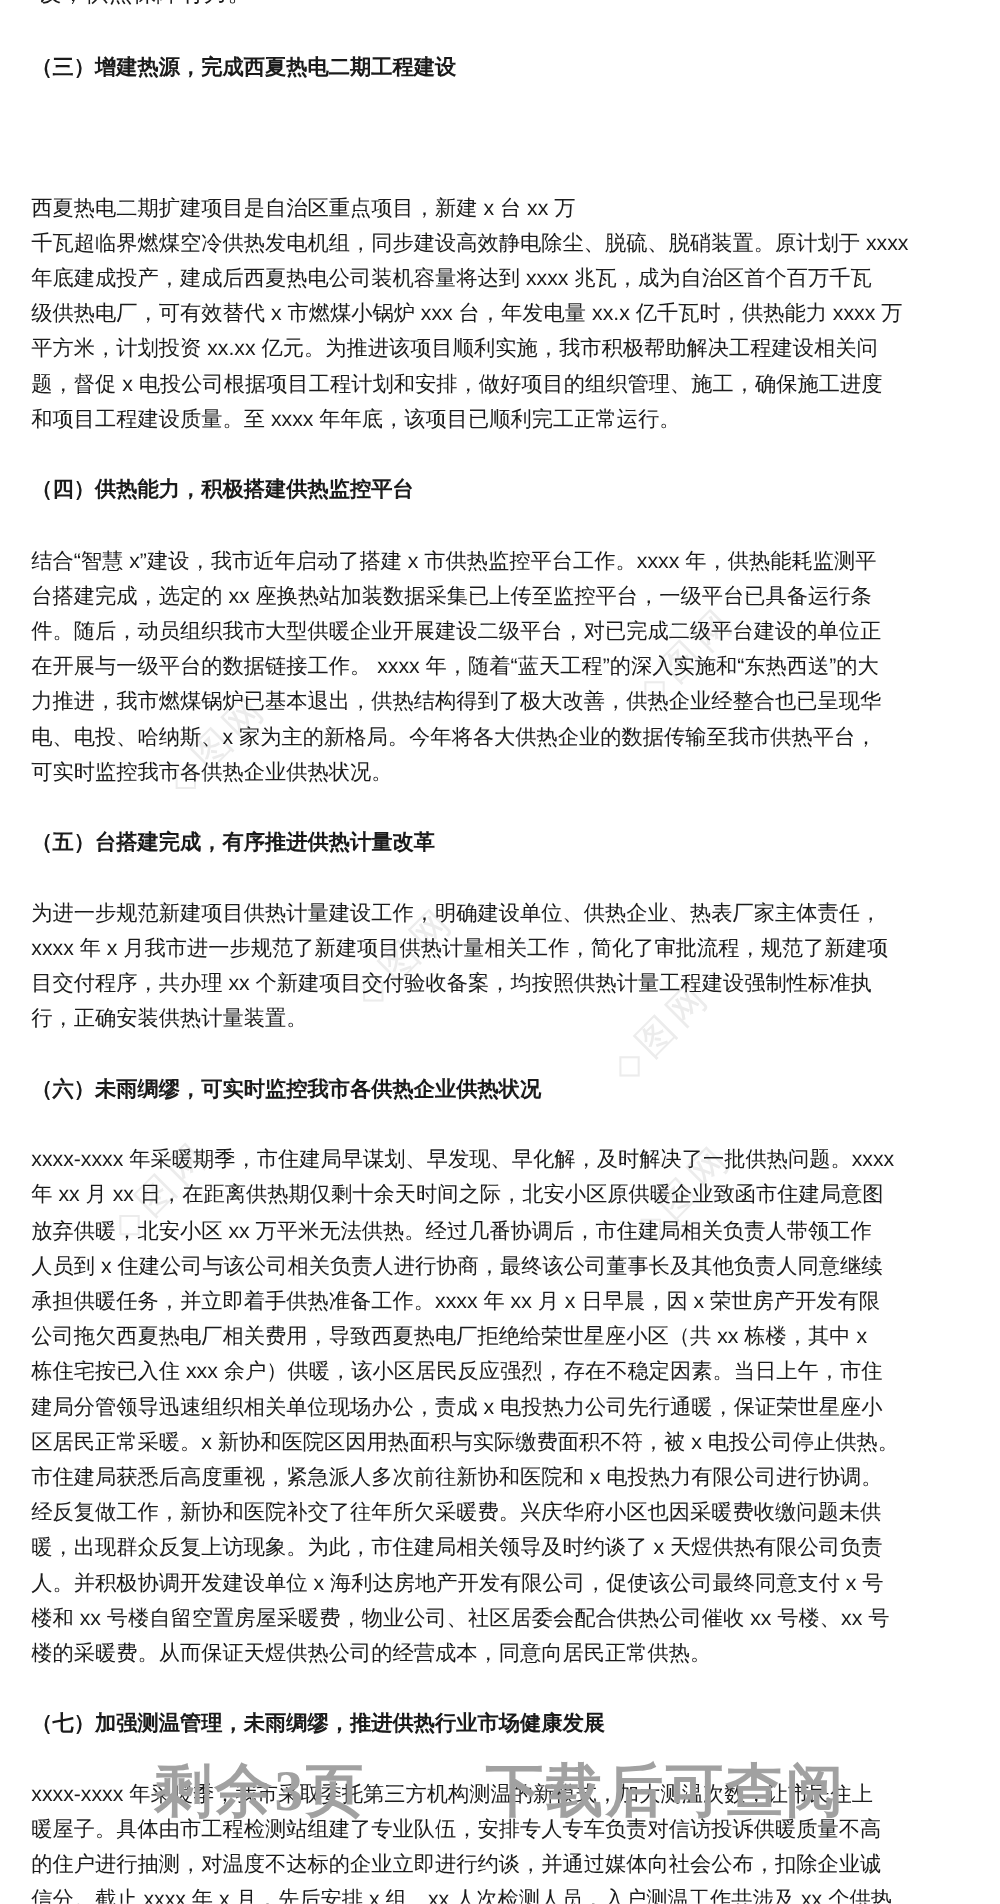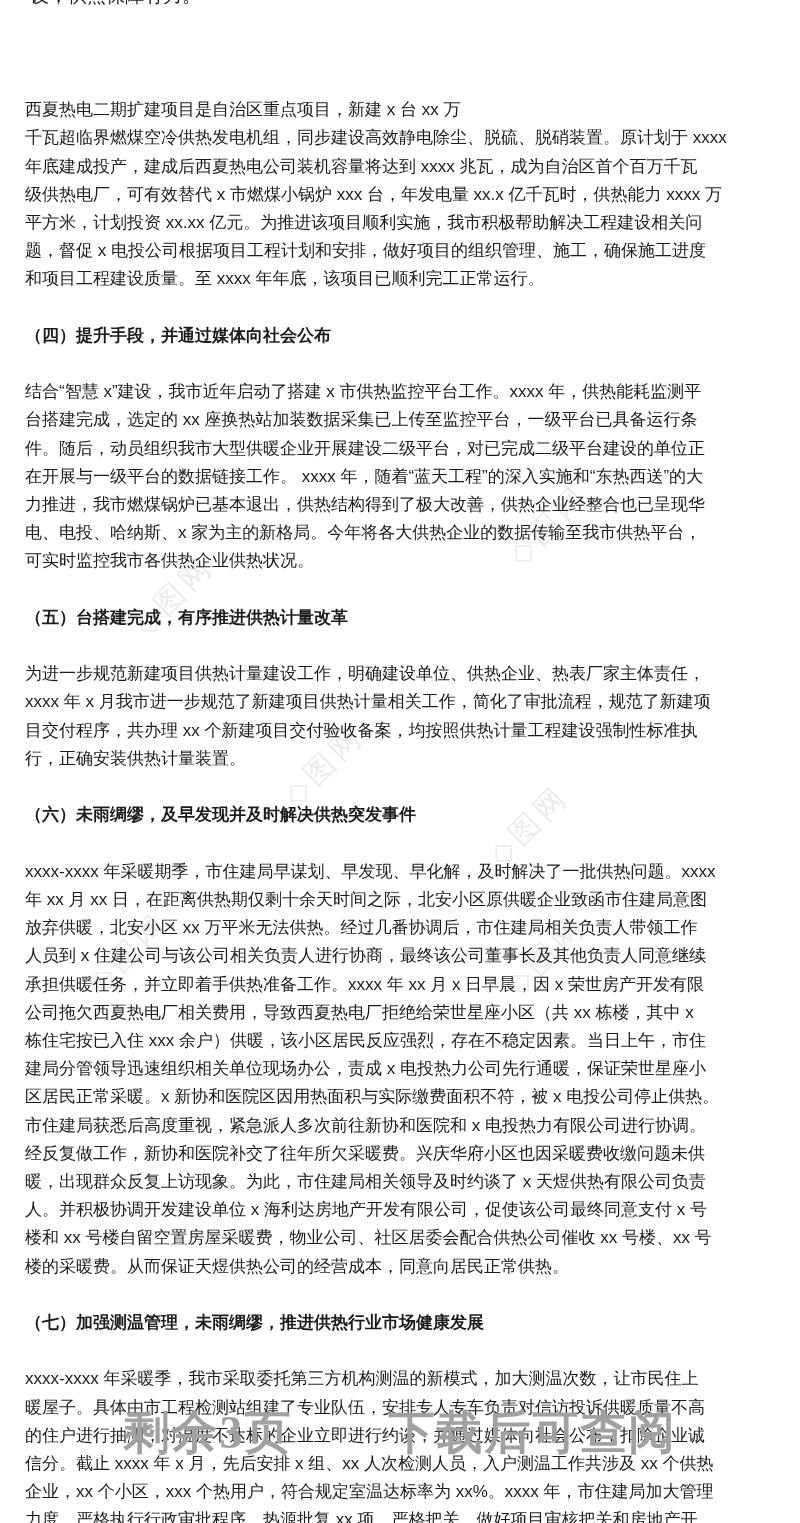--- a/index.html
+++ b/index.html
@@ -79,41 +79,42 @@
 <div class="clipped-line">设，供热保障有力。</div>
 
 <div class="wm" style="left:500px; top:505px;">◇图网</div>
 <div class="wm" style="left:125px; top:575px;">◇图网</div>
 <div class="wm" style="left:275px; top:745px;">◇图网</div>
 <div class="wm" style="left:480px; top:805px;">◇图网</div>
 <div class="wm" style="left:80px; top:932px;">◇图网</div>
 <div class="wm" style="left:497px; top:935px;">◇图网</div>
 
 <div class="doc">
+  <div class="heading">（三）增建热源，完成西夏热电二期工程建设</div>
   <div class="para first-para">西夏热电二期扩建项目是自治区重点项目，新建 x 台 xx 万
 千瓦超临界燃煤空冷供热发电机组，同步建设高效静电除尘、脱硫、脱硝装置。原计划于 xxxx
 年底建成投产，建成后西夏热电公司装机容量将达到 xxxx 兆瓦，成为自治区首个百万千瓦
 级供热电厂，可有效替代 x 市燃煤小锅炉 xxx 台，年发电量 xx.x 亿千瓦时，供热能力 xxxx 万
 平方米，计划投资 xx.xx 亿元。为推进该项目顺利实施，我市积极帮助解决工程建设相关问
 题，督促 x 电投公司根据项目工程计划和安排，做好项目的组织管理、施工，确保施工进度
 和项目工程建设质量。至 xxxx 年年底，该项目已顺利完工正常运行。</div>
-  <div class="heading">（四）提升手段，并通过媒体向社会公布</div>
+  <div class="heading">（四）供热能力，积极搭建供热监控平台</div>
   <div class="para">结合“智慧 x”建设，我市近年启动了搭建 x 市供热监控平台工作。xxxx 年，供热能耗监测平
 台搭建完成，选定的 xx 座换热站加装数据采集已上传至监控平台，一级平台已具备运行条
 件。随后，动员组织我市大型供暖企业开展建设二级平台，对已完成二级平台建设的单位正
 在开展与一级平台的数据链接工作。 xxxx 年，随着“蓝天工程”的深入实施和“东热西送”的大
 力推进，我市燃煤锅炉已基本退出，供热结构得到了极大改善，供热企业经整合也已呈现华
 电、电投、哈纳斯、x 家为主的新格局。今年将各大供热企业的数据传输至我市供热平台，
 可实时监控我市各供热企业供热状况。</div>
   <div class="heading">（五）台搭建完成，有序推进供热计量改革</div>
   <div class="para">为进一步规范新建项目供热计量建设工作，明确建设单位、供热企业、热表厂家主体责任，
 xxxx 年 x 月我市进一步规范了新建项目供热计量相关工作，简化了审批流程，规范了新建项
 目交付程序，共办理 xx 个新建项目交付验收备案，均按照供热计量工程建设强制性标准执
 行，正确安装供热计量装置。</div>
-  <div class="heading">（六）未雨绸缪，及早发现并及时解决供热突发事件</div>
+  <div class="heading">（六）未雨绸缪，可实时监控我市各供热企业供热状况</div>
   <div class="para">xxxx-xxxx 年采暖期季，市住建局早谋划、早发现、早化解，及时解决了一批供热问题。xxxx
 年 xx 月 xx 日，在距离供热期仅剩十余天时间之际，北安小区原供暖企业致函市住建局意图
 放弃供暖，北安小区 xx 万平米无法供热。经过几番协调后，市住建局相关负责人带领工作
 人员到 x 住建公司与该公司相关负责人进行协商，最终该公司董事长及其他负责人同意继续
 承担供暖任务，并立即着手供热准备工作。xxxx 年 xx 月 x 日早晨，因 x 荣世房产开发有限
 公司拖欠西夏热电厂相关费用，导致西夏热电厂拒绝给荣世星座小区（共 xx 栋楼，其中 x
 栋住宅按已入住 xxx 余户）供暖，该小区居民反应强烈，存在不稳定因素。当日上午，市住
 建局分管领导迅速组织相关单位现场办公，责成 x 电投热力公司先行通暖，保证荣世星座小
 区居民正常采暖。x 新协和医院区因用热面积与实际缴费面积不符，被 x 电投公司停止供热。
 市住建局获悉后高度重视，紧急派人多次前往新协和医院和 x 电投热力有限公司进行协调。

